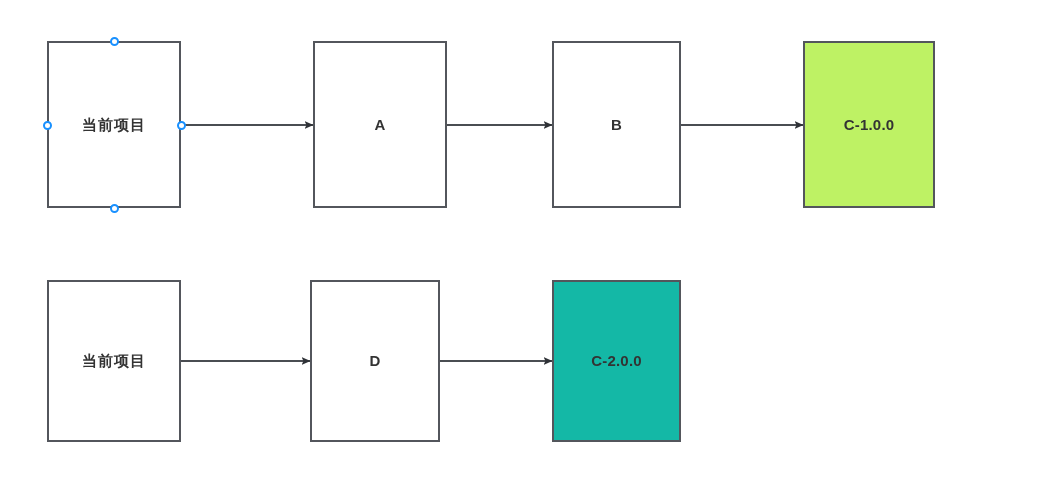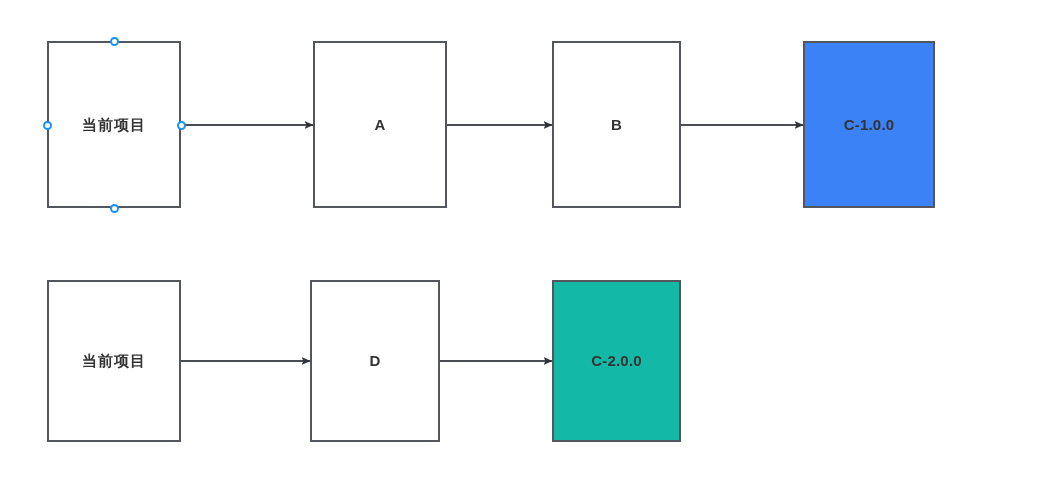--- a/index.html
+++ b/index.html
@@ -91,21 +91,21 @@
   </div>
 
   <div class="node" style="left: 313px; top: 41px; width: 134px; height: 167px; border-color: rgb(83, 86, 92); background: rgb(255, 255, 255);">
     <span class="node-label">A</span>
   </div>
 
   <div class="node" style="left: 552px; top: 41px; width: 129px; height: 167px; border-color: rgb(83, 86, 92); background: rgb(255, 255, 255);">
     <span class="node-label">B</span>
   </div>
 
-  <div class="node" style="left: 803px; top: 41px; width: 132px; height: 167px; border-color: rgb(83, 86, 92); background: #3b82f6;">
+  <div class="node" style="left: 803px; top: 41px; width: 132px; height: 167px; border-color: rgb(83, 86, 92); background: #bef264;">
     <span class="node-label">C-1.0.0</span>
   </div>
 
   <div class="node" style="left: 47px; top: 280px; width: 134px; height: 162px; border-color: rgb(83, 86, 92); background: rgb(255, 255, 255);">
     <span class="node-label cjk">当前项目</span>
   </div>
 
   <div class="node" style="left: 310px; top: 280px; width: 130px; height: 162px; border-color: rgb(83, 86, 92); background: rgb(255, 255, 255);">
     <span class="node-label">D</span>
   </div>

